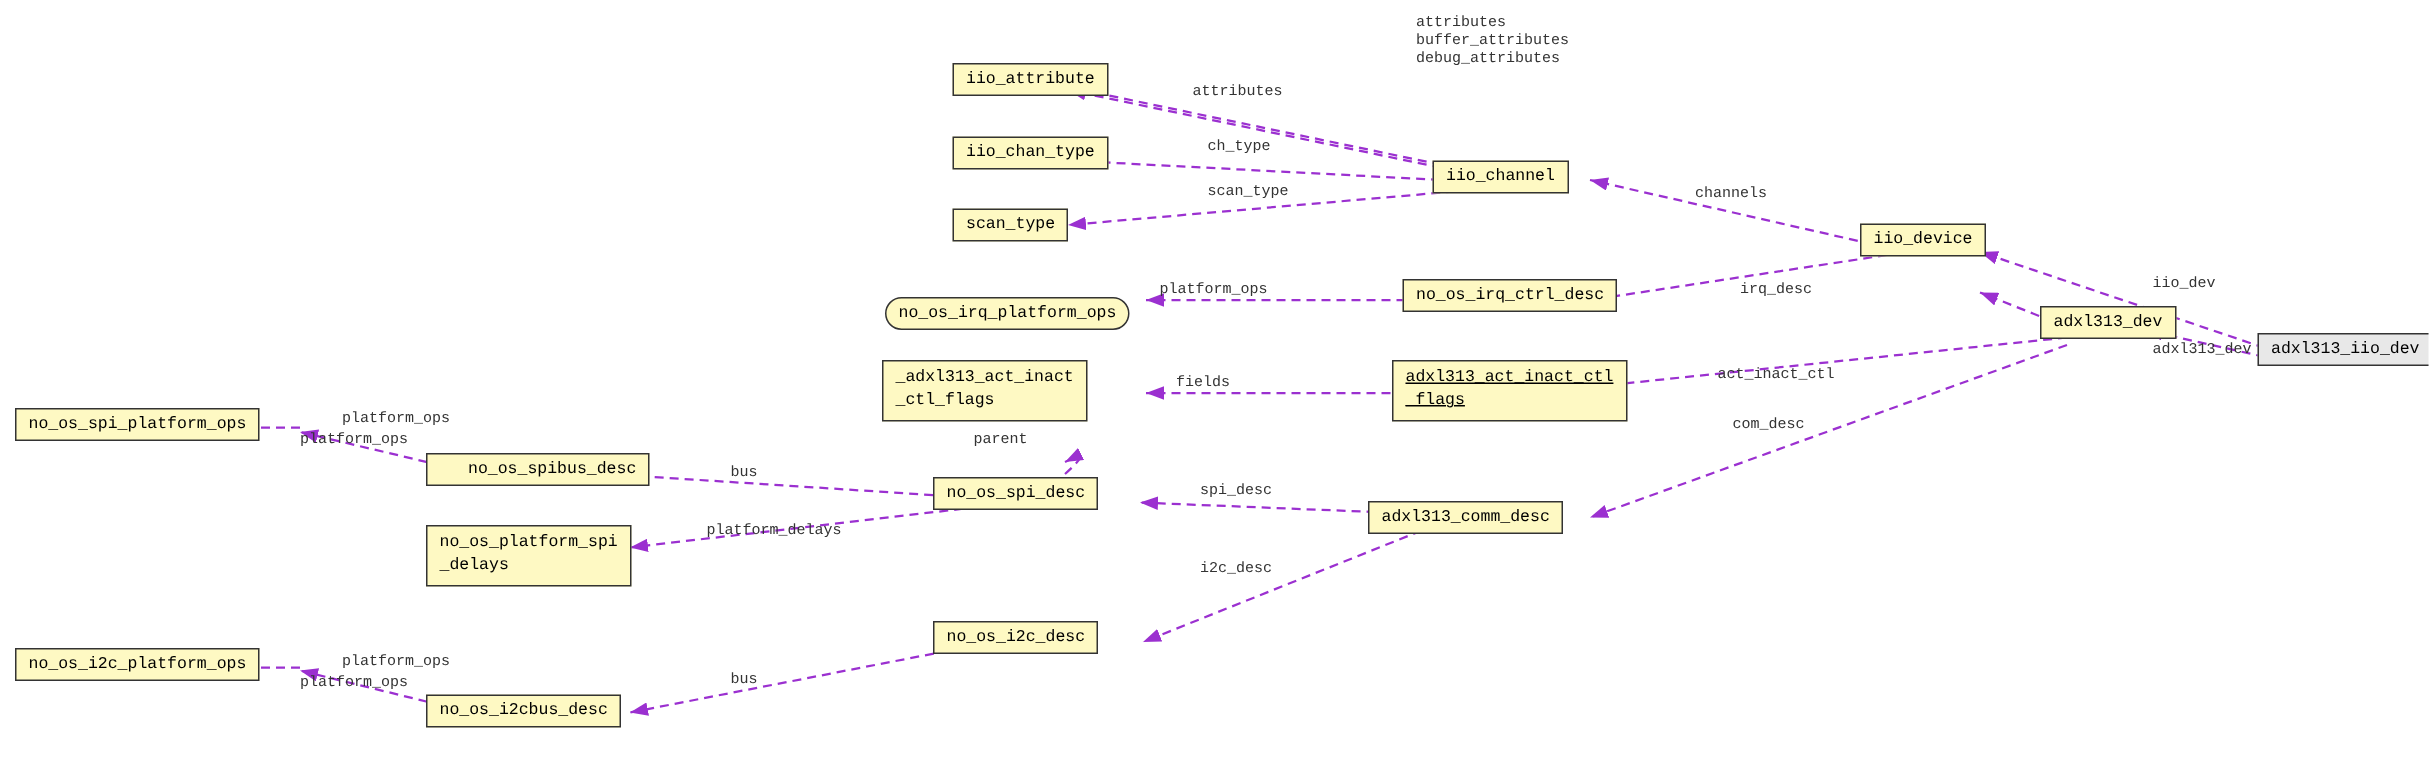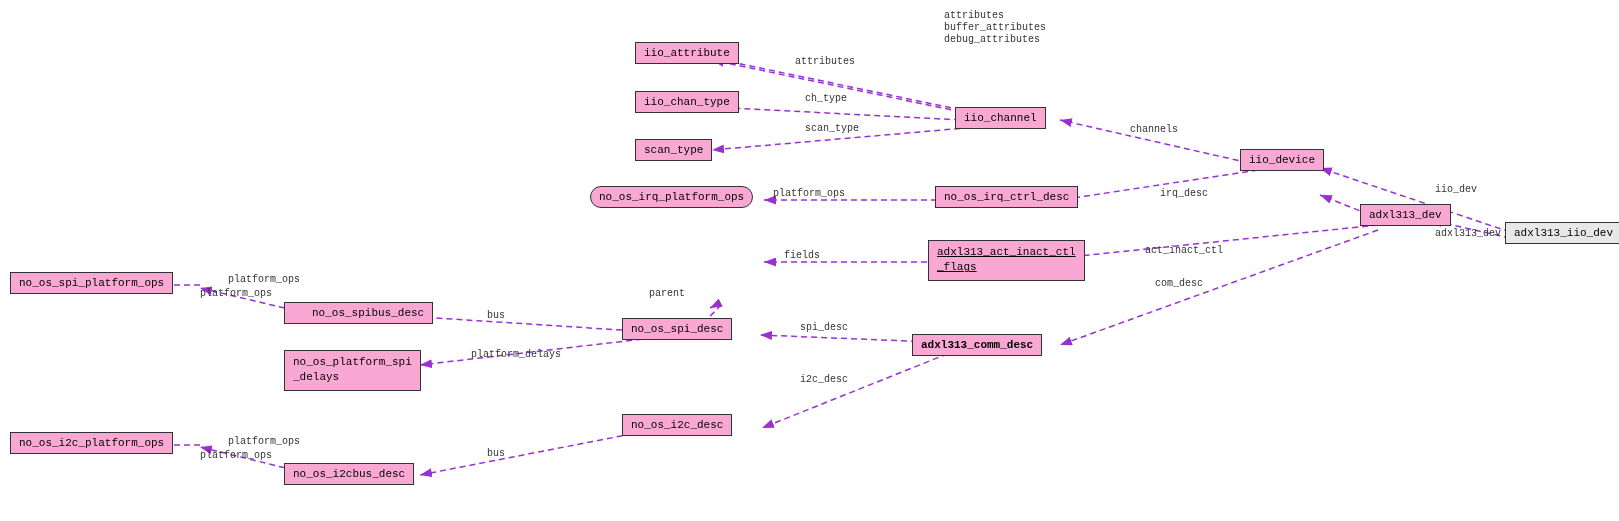--- a/index.html
+++ b/index.html
@@ -13,21 +13,21 @@
       position: relative;
     }
     .diagram-container {
       position: relative;
       width: 1619px;
       height: 521px;
     }
     .node {
       position: absolute;
       border: 1px solid #333;
-      background: #f9a8d4;
+      background: #fef9c3;
       padding: 4px 8px;
       white-space: nowrap;
       font-size: 11px;
       font-family: 'Courier New', monospace;
     }
     .node.highlighted {
       background: #e8e8e8;
     }
     .edge-label {
       position: absolute;
@@ -111,29 +111,33 @@
   <div class="node" style="left:955px;top:107px;">iio_channel</div>
 
   <div class="node" style="left:635px;top:42px;">iio_attribute</div>
 
   <div class="node" style="left:635px;top:91px;">iio_chan_type</div>
 
   <div class="node" style="left:635px;top:139px;">scan_type</div>
 
   <div class="node" style="left:935px;top:186px;">no_os_irq_ctrl_desc</div>
 
-  <div class="node" style="left:590px;top:186px;border-radius:11px;">no_os_irq_platform_ops</div>
+  <div class="node" style="left:590px;top:198px;border-radius:11px;">no_os_irq_platform_ops</div>
 
   <div class="node" style="left:928px;top:240px;line-height:1.4;text-decoration:underline;">
     <span>adxl313_act_inact_ctl</span><br>
     <span>_flags</span>
   </div>
 
+  <div class="node" style="left:588px;top:240px;line-height:1.4;">
+    <span>_adxl313_act_inact</span><br>
+    <span>_ctl_flags</span>
+  </div>
 
-  <div class="node" style="left:912px;top:334px;font-weight:bold;">adxl313_comm_desc</div>
+  <div class="node" style="left:912px;top:334px;">adxl313_comm_desc</div>
 
   <div class="node" style="left:622px;top:318px;">no_os_spi_desc</div>
 
   <div class="node" style="left:284px;top:302px;padding-left:27px;">no_os_spibus_desc</div>
 
   <div class="node" style="left:284px;top:350px;line-height:1.4;">
     <span>no_os_platform_spi</span><br>
     <span>_delays</span>
   </div>
 

